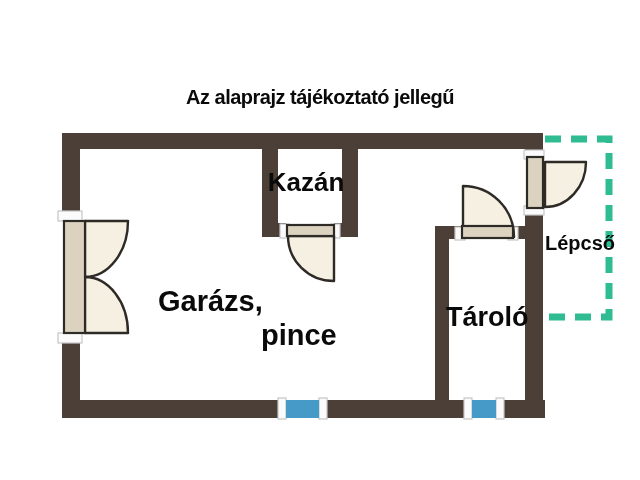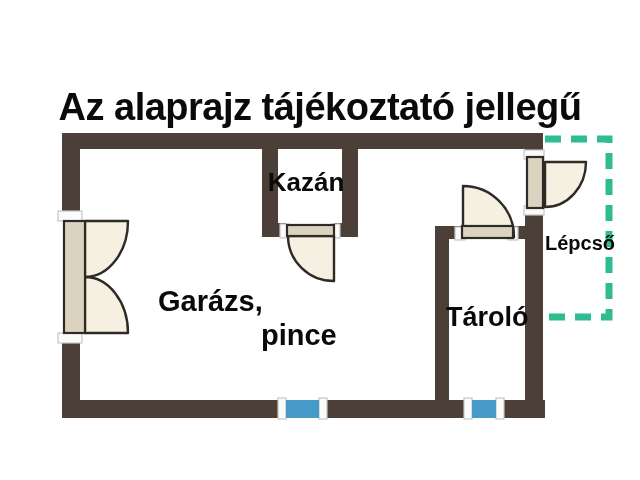--- a/index.html
+++ b/index.html
@@ -2,21 +2,21 @@
 <html style="--wall: #4b3f37; --door-fill: #f5f0e2; --door-panel: #dbd3c0; --door-outline: #2e2a26; --window: #459ac8; --dash: #2fbc93;"><head>
 <meta charset="utf-8">
 <style>
   html,body{margin:0;padding:0;background:#ffffff;}
   #stage{
     position:relative;width:640px;height:480px;background:#ffffff;overflow:hidden;
     font-family:"Liberation Sans",sans-serif;
   }
   #title{
     position:absolute;top:86px;left:0;width:640px;text-align:center;
-    font-size:38px;font-weight:bold;color:#0a0a0a;letter-spacing:-0.5px;
+    font-size:20px;font-weight:bold;color:#0a0a0a;letter-spacing:-0.5px;
   }
   svg{position:absolute;top:0;left:0;}
   .wall{fill:var(--wall,#4b3f37);}
   .jamb{fill:#fbfbfb;stroke:#c6c6c6;stroke-width:1.2;}
   .door{fill:var(--door-fill,#f5f0e2);stroke:var(--door-outline,#2e2a26);stroke-width:2.4;stroke-linejoin:round;}
   .panel{fill:var(--door-panel,#dbd3c0);stroke:var(--door-outline,#2e2a26);stroke-width:2.2;}
   .window{fill:var(--window,#459ac8);}
   .dash{fill:none;stroke:var(--dash,#2fbc93);stroke-width:7;stroke-dasharray:16 10;}
   .room-label{font-family:"Liberation Sans",sans-serif;font-weight:bold;fill:#0a0a0a;}
 </style>

